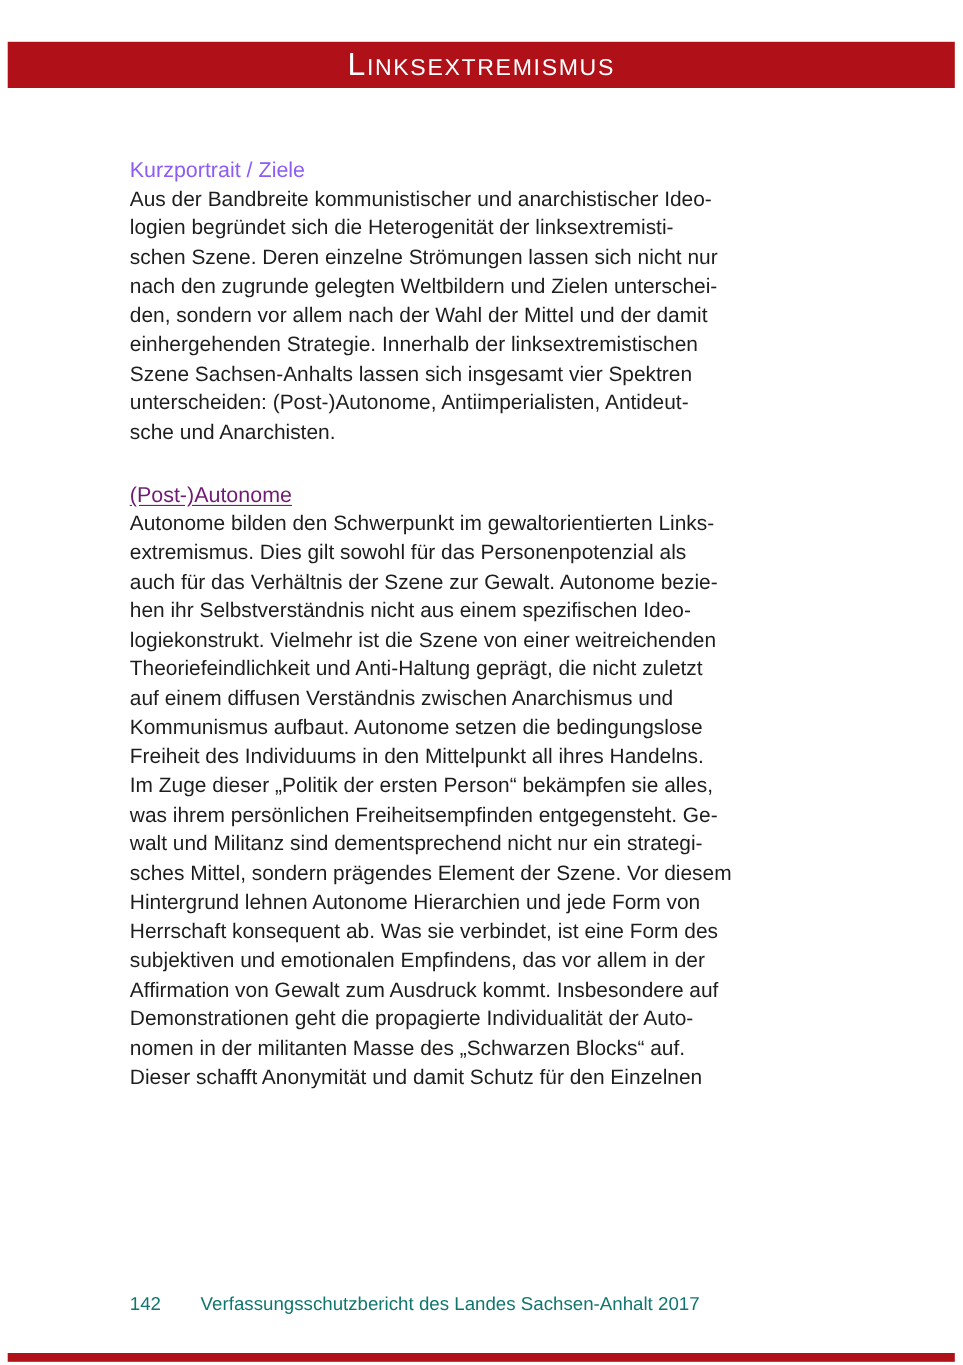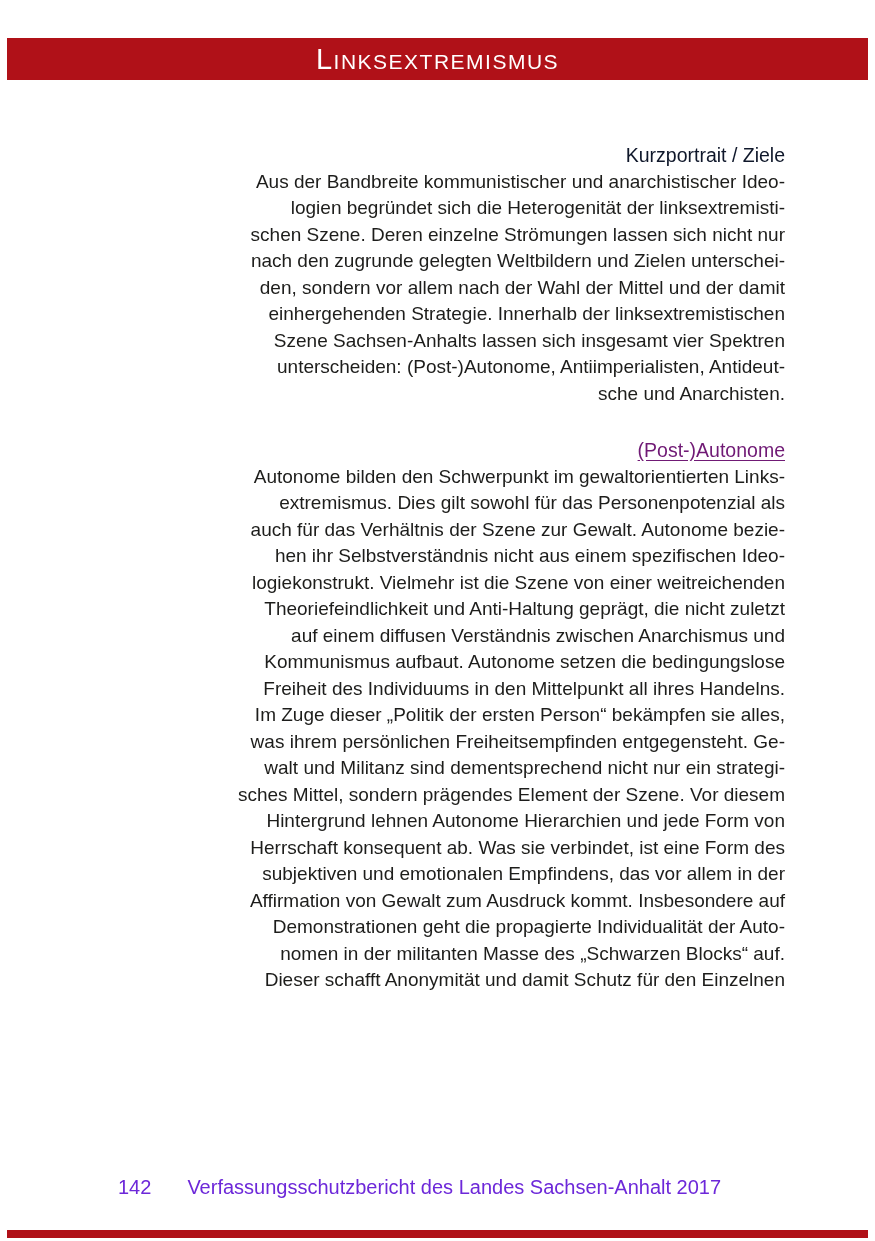--- a/index.html
+++ b/index.html
@@ -9,21 +9,20 @@
     background: #ffffff;
     font-family: "Liberation Sans", sans-serif;
     color: #1d1d1b;
   }
   .page {
     position: relative;
     width: 875px;
     height: 1241px;
     background: #ffffff;
     overflow: hidden;
-    text-align: right;
   }
   .banner {
     position: absolute;
     top: 38px;
     left: 7px;
     right: 7px;
     height: 42px;
     background: #b01118;
     display: flex;
     align-items: center;
@@ -53,40 +52,40 @@
     margin: 0;
     white-space: pre-line;
   }
   .indented {
     margin-left: 152px !important;
   }
   .red-heading {
     margin: 30px 0 0 0;
     font-size: 19.5px;
     font-weight: normal;
-    color: #0f172a;
+    color: #8b5cf6;
     line-height: 26.5px;
   }
   .sub-heading {
     margin: 30px 0 0 0;
     font-size: 19.5px;
     font-weight: normal;
     color: #701a75;
     text-decoration: underline;
     text-underline-offset: 3px;
     line-height: 26.5px;
   }
   .page-footer {
     position: absolute;
     top: 1176px;
     left: 118px;
-    font-size: 20px;
+    font-size: 17px;
     display: flex;
     gap: 36px;
-    color: #6d28d9;
+    color: #0f766e;
   }
   .bottom-bar {
     position: absolute;
     left: 7px;
     right: 7px;
     bottom: 3px;
     height: 8px;
     background: #b01118;
   }
 </style>

